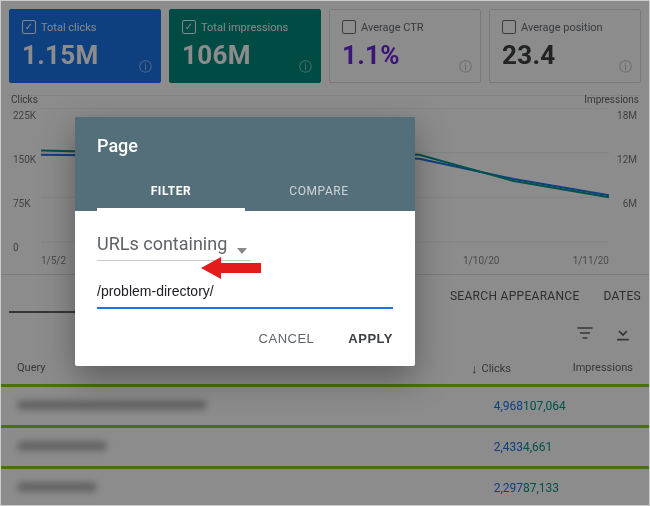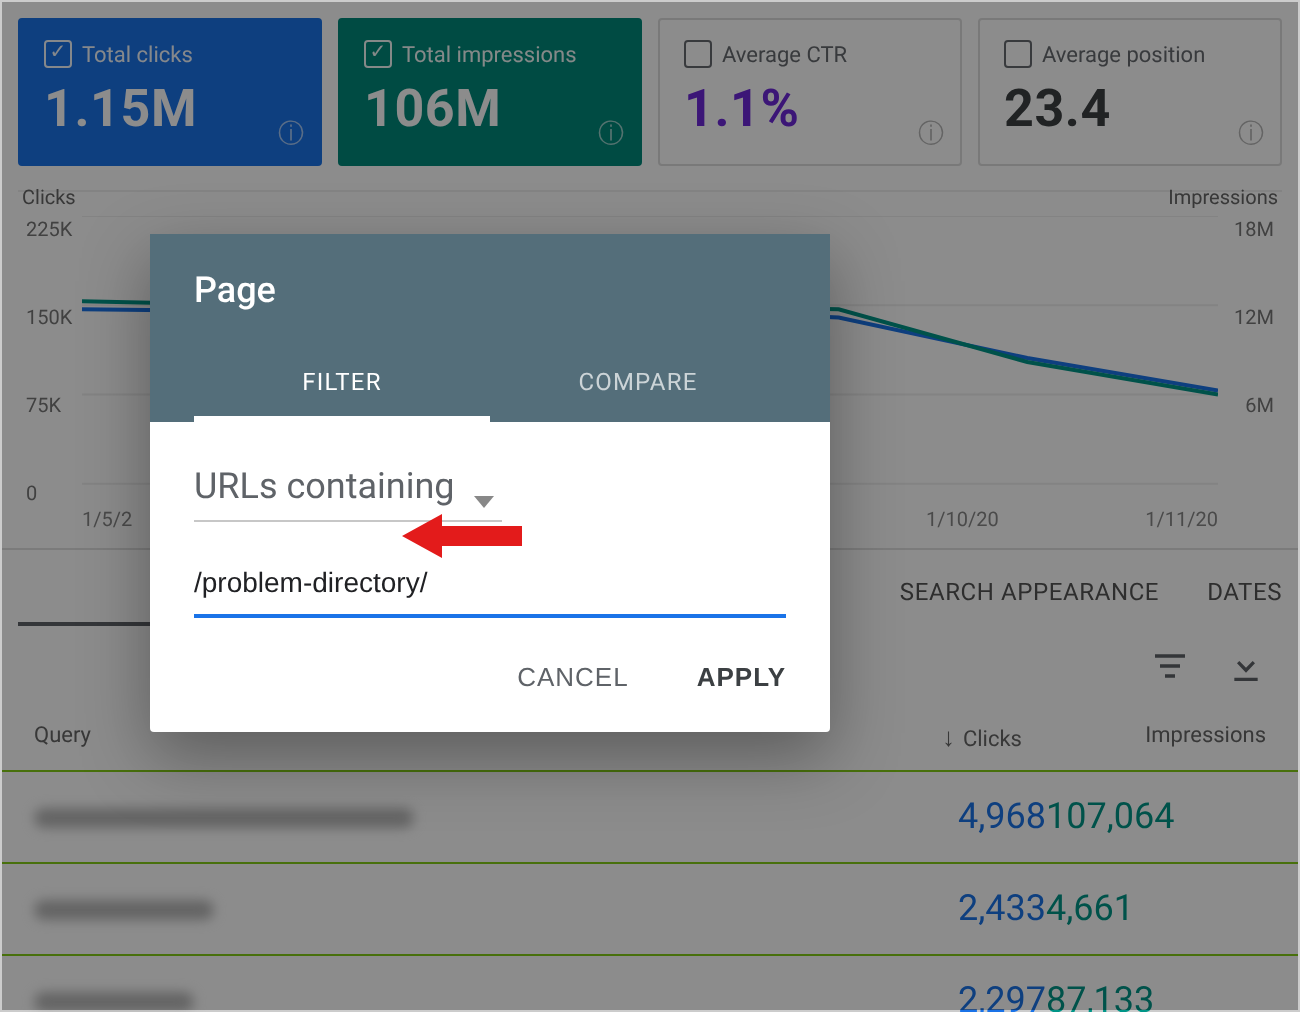--- a/index.html
+++ b/index.html
@@ -24,34 +24,34 @@
   .grid line{stroke:#eee;stroke-width:1}
   .row2{border-top:1px solid #e0e0e0;margin-top:4px}
   .tabs{display:flex;font-size:12px;color:#555;padding:14px 8px 0;gap:24px}
   .tabs .sp{flex:1}
   .tabs .t{padding-bottom:10px;letter-spacing:.3px}
   .tabs .act{border-bottom:2px solid #5f6368;font-weight:500}
   .tools{display:flex;justify-content:flex-end;gap:18px;padding:10px 16px;color:#555}
   .tool-ic{width:20px;height:20px}
   .thead{display:flex;font-size:11px;color:#666;padding:8px 16px;gap:12px}
   .thead .q{flex:1}.thead .c{width:110px;text-align:right;display:flex;align-items:center;gap:4px;justify-content:flex-end}.thead .i{width:110px;text-align:right}
-  .trow{display:flex;padding:12px 16px;border-top:1px solid #84cc16;font-size:18px}
+  .trow{display:flex;padding:12px 16px;border-top:3px solid #84cc16;font-size:12px}
   .trow .q{flex:1}
   .trow .c{width:110px;text-align:right;color:#1a73e8}
   .trow .i{width:110px;text-align:left;color:#009688}
   .blur{height:10px;border-radius:5px;filter:blur(3px);}
   
   .scrim{position:absolute;inset:0;background:rgba(0,0,0,.45);}
   
   .dialog{position:absolute;left:74px;top:116px;width:340px;background:#fff;box-shadow:0 12px 34px rgba(0,0,0,.35);border-radius:2px}
   .dlg-head{background:#546e7a;color:#fff;padding:18px 22px 0}
   .dlg-title{font-size:18px;font-weight:500}
   .dlg-tabs{display:flex;margin-top:18px}
   .dlg-tab{flex:1;text-align:center;font-size:12px;letter-spacing:.6px;padding:10px 0;color:rgba(255,255,255,.7)}
-  .dlg-tab.act{color:#fff;border-bottom:3px solid #fff;font-weight:400}
+  .dlg-tab.act{color:#fff;border-bottom:3px solid #fff;font-weight:700}
   .dlg-body{padding:18px 22px 4px}
   .sel{display:inline-flex;align-items:flex-end;color:#5f6368;font-size:18px;border-bottom:1px solid #c7c7c7;padding:4px 4px 6px 0;gap:10px}
   .input-wrap{margin-top:20px;border-bottom:2px solid #1a73e8;padding-bottom:6px}
   .input-wrap input{border:0;outline:0;font-size:14px;color:#202124;width:100%;background:transparent;padding:2px 0}
   .dlg-actions{display:flex;justify-content:flex-end;gap:10px;padding:10px 10px 12px}
   .btn{font-size:13px;letter-spacing:.5px;color:#5f6368;padding:8px 12px;background:transparent;border:0;cursor:pointer;font-weight:500}
   .btn.apply{font-weight:700;color:#3c4043}
   
   .arrow{position:absolute;left:200px;top:254px;pointer-events:none}
   .arrow svg{display:block}

